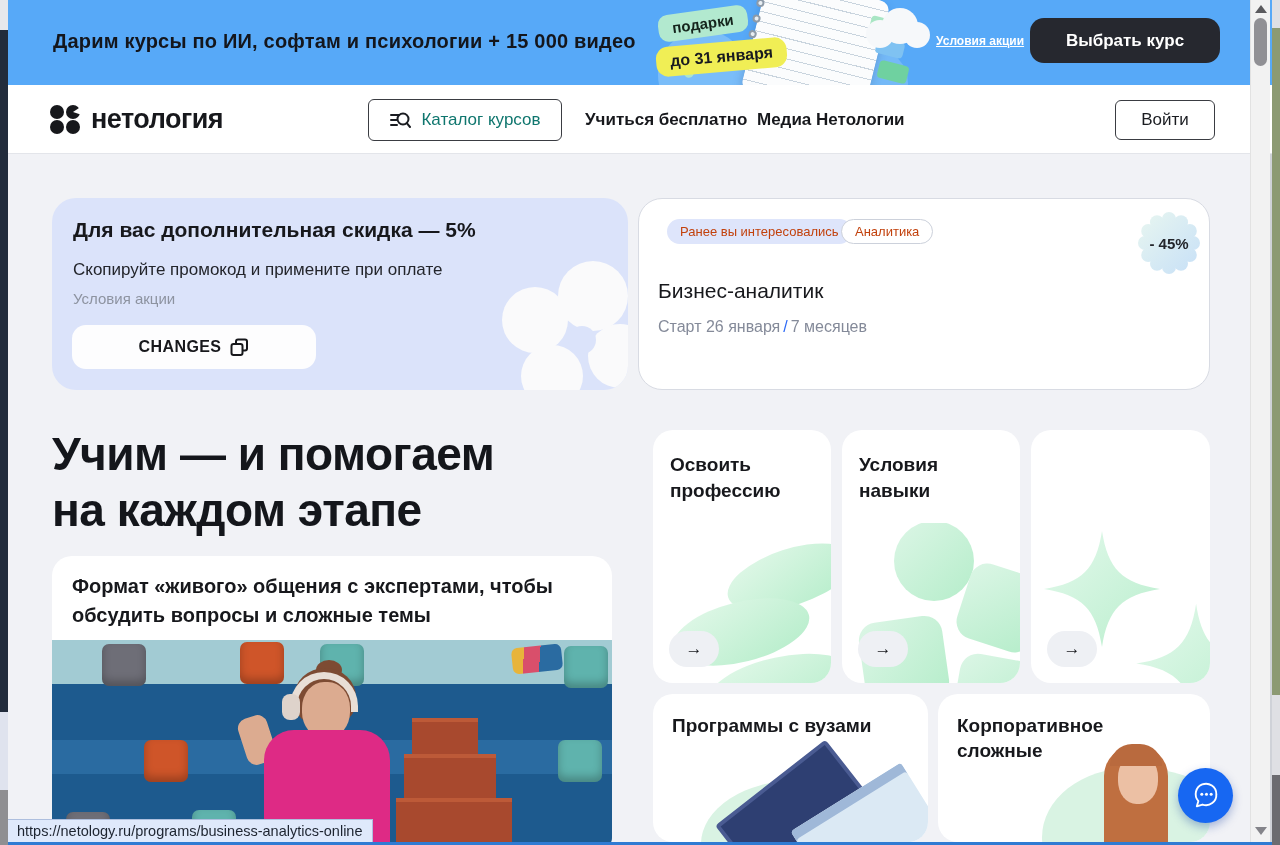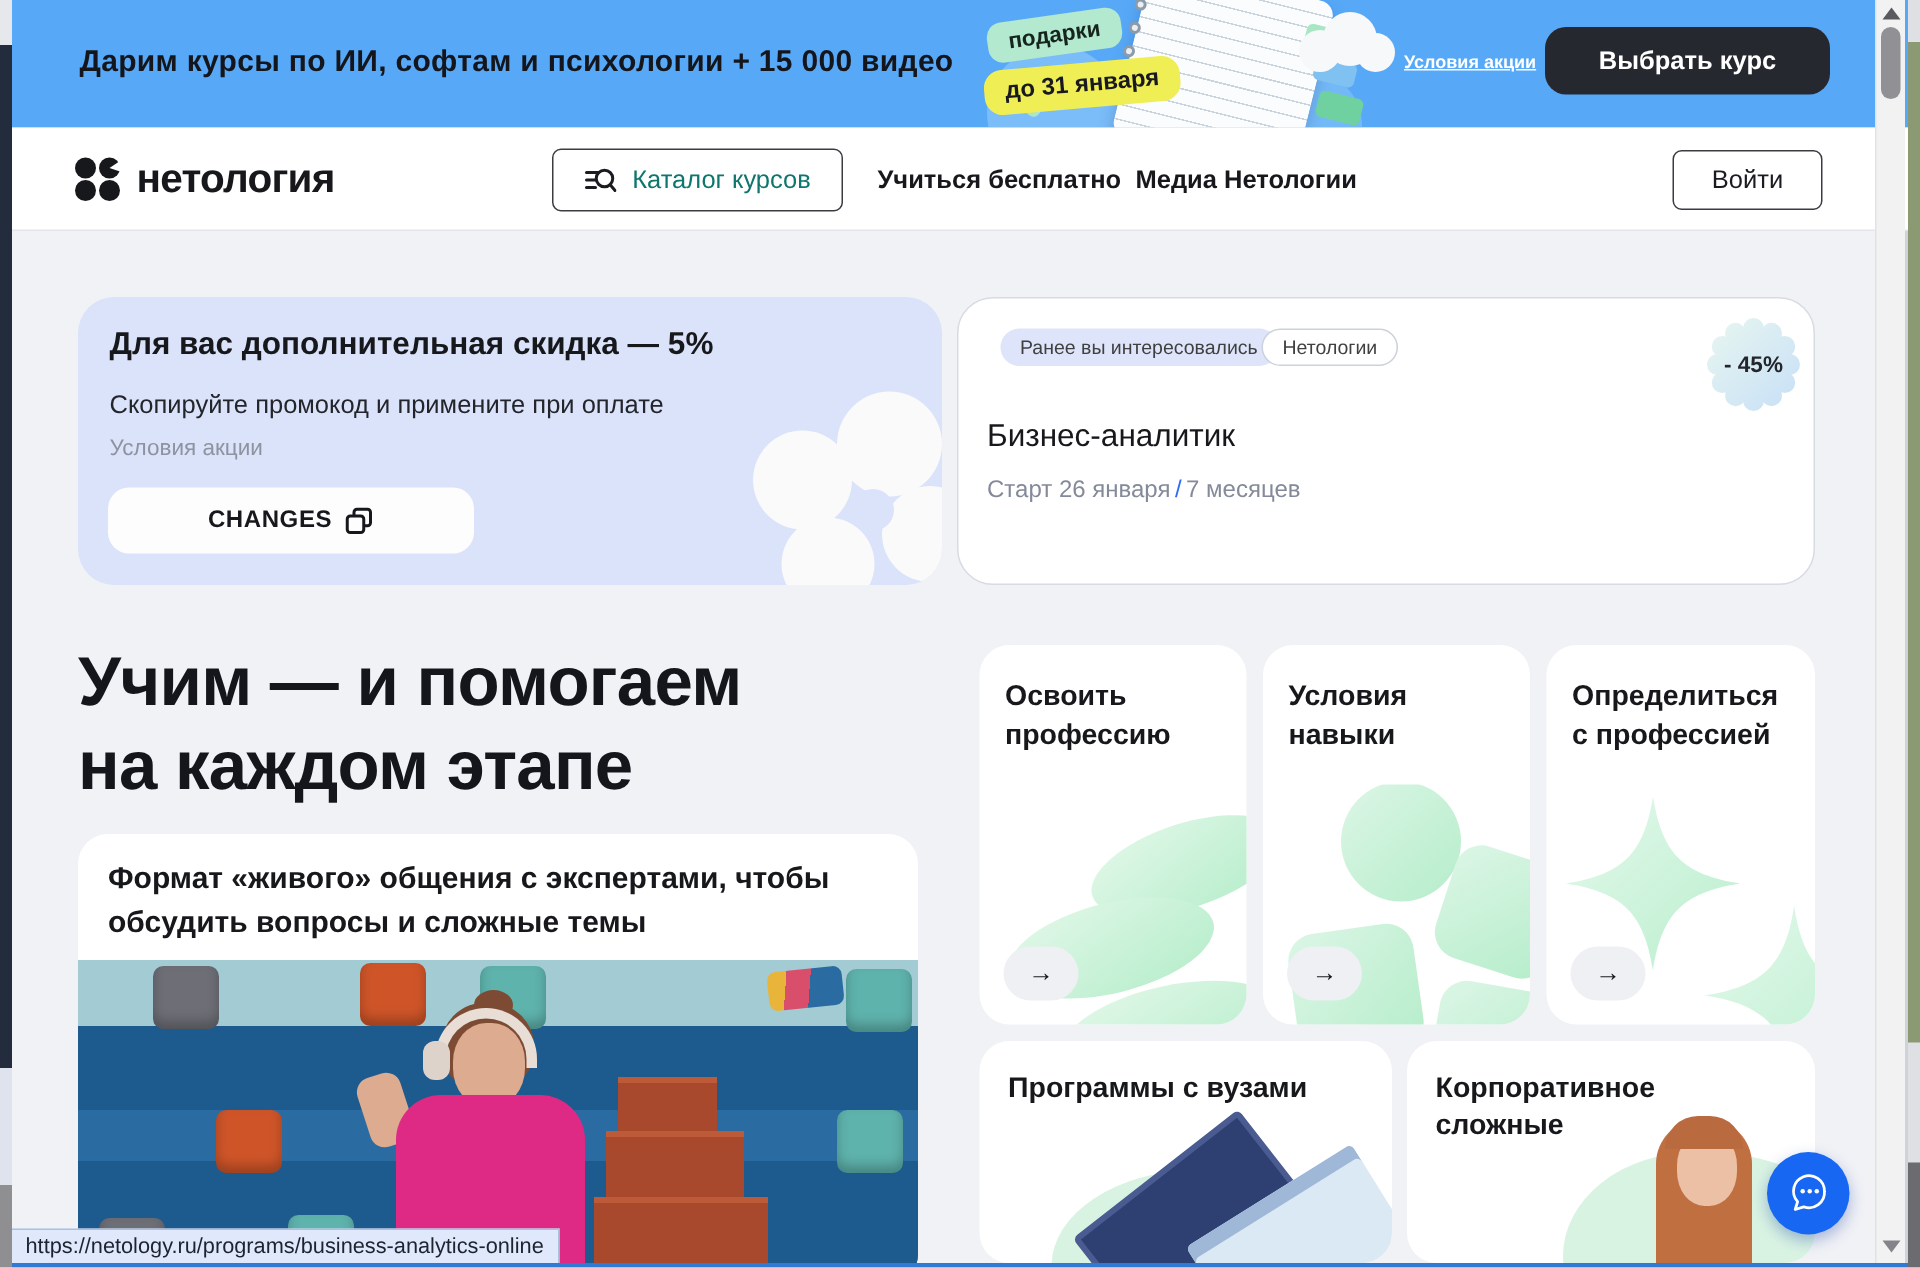--- a/index.html
+++ b/index.html
@@ -74,21 +74,21 @@
   .promo-sub { left:21px; top:62px; font-size:17px; color:#23252b; }
   .promo-terms { left:21px; top:92px; font-size:15px; color:#8d93a0; cursor:pointer; }
   .promo-btn { left:20px; top:127px; width:244px; height:44px; background:#fdfdfe; border-radius:14px;
                display:flex; align-items:center; justify-content:center; gap:9px; cursor:pointer;
                font-size:16px; font-weight:800; letter-spacing:.4px; color:#17181c; }
   .flower { left:438px; top:60px; width:180px; height:160px; }
 
   
   .course-card { left:630px; top:44px; width:572px; height:192px; background:#ffffff; border:1px solid #d8dbe3; border-radius:24px; }
   .pill { position:absolute; top:20px; height:25px; display:inline-flex; align-items:center; padding:0 13px;
-          border-radius:13px; font-size:13px; color:#404040; cursor:pointer; }
+          border-radius:13px; font-size:13px; color:#c2410c; cursor:pointer; }
   .pill-interest { left:28px; background:#dee5fb; }
   .pill-category { left:202px; background:#fff; border:1px solid #ccd1db; }
   .discount-badge { left:498px; top:12px; width:64px; height:64px; }
   .discount-text { position:absolute; left:0; top:0; width:64px; height:64px; display:flex; align-items:center;
                    justify-content:center; font-size:15px; font-weight:700; color:#23252b; }
   .course-title { left:19px; top:80px; font-size:21px; font-weight:400; color:#17181c; cursor:pointer; }
   .course-meta { left:19px; top:119px; font-size:16px; color:#848a99; }
   .course-meta .sep { color:#2f6bf6; padding:0 3px; }
 
   
@@ -256,21 +256,21 @@
           <svg width="19" height="19" viewBox="0 0 19 19" fill="none" stroke="#17181c" stroke-width="2">
             <rect x="6" y="1.5" width="11" height="11" rx="2"></rect>
             <rect x="1.5" y="6" width="11" height="11" rx="2" fill="#fdfdfe"></rect>
           </svg>
         </span>
       </div>
     </div>
 
     <div class="abs course-card">
       <div class="pill pill-interest">Ранее вы интересовались</div>
-      <div class="pill pill-category">Нетологии</div>
+      <div class="pill pill-category">Аналитика</div>
       <div class="abs discount-badge">
         <svg width="64" height="64" viewBox="0 0 64 64">
           <defs>
             <linearGradient id="gb" x1="0" y1="0" x2="64" y2="64" gradientUnits="userSpaceOnUse">
               <stop offset="0" stop-color="#e9f7f0"></stop>
                 <stop offset="1" stop-color="#c6dff7"></stop>
             </linearGradient>
           </defs>
           <g fill="url(#gb)">
             <circle cx="32" cy="32" r="25"></circle>
@@ -380,21 +380,20 @@
           <defs>
               <linearGradient id="gt" x1="0" y1="0" x2="1" y2="1">
             <stop offset="0" stop-color="#e4f9ec"></stop>
                 <stop offset="1" stop-color="#b9eecd"></stop>
               </linearGradient>
             </defs>
           <path d="M60 10 C66 48 80 62 118 68 C80 74 66 88 60 126 C54 88 40 74 2 68 C40 62 54 48 60 10 Z" fill="url(#gt)"></path>
           <path d="M124 58 C129 92 142 105 176 110 C142 115 129 128 124 162 C119 128 106 115 72 110 C106 105 119 92 124 58 Z" fill="url(#gt)" transform="scale(1.15) translate(10 14)"></path>
         </svg>
       </div>
-      <div class="cat-title">Определиться с профессией</div>
       <div class="arrow-pill">→</div>
     </div>
 
     <div class="bot-card bot-d">
       <div class="blob-mint" style="left:48px; top:86px; width:210px; height:120px;"></div>
       <div class="diploma1"></div>
       <div class="diploma2"></div>
       <div class="bot-title">Программы с вузами</div>
     </div>
 

